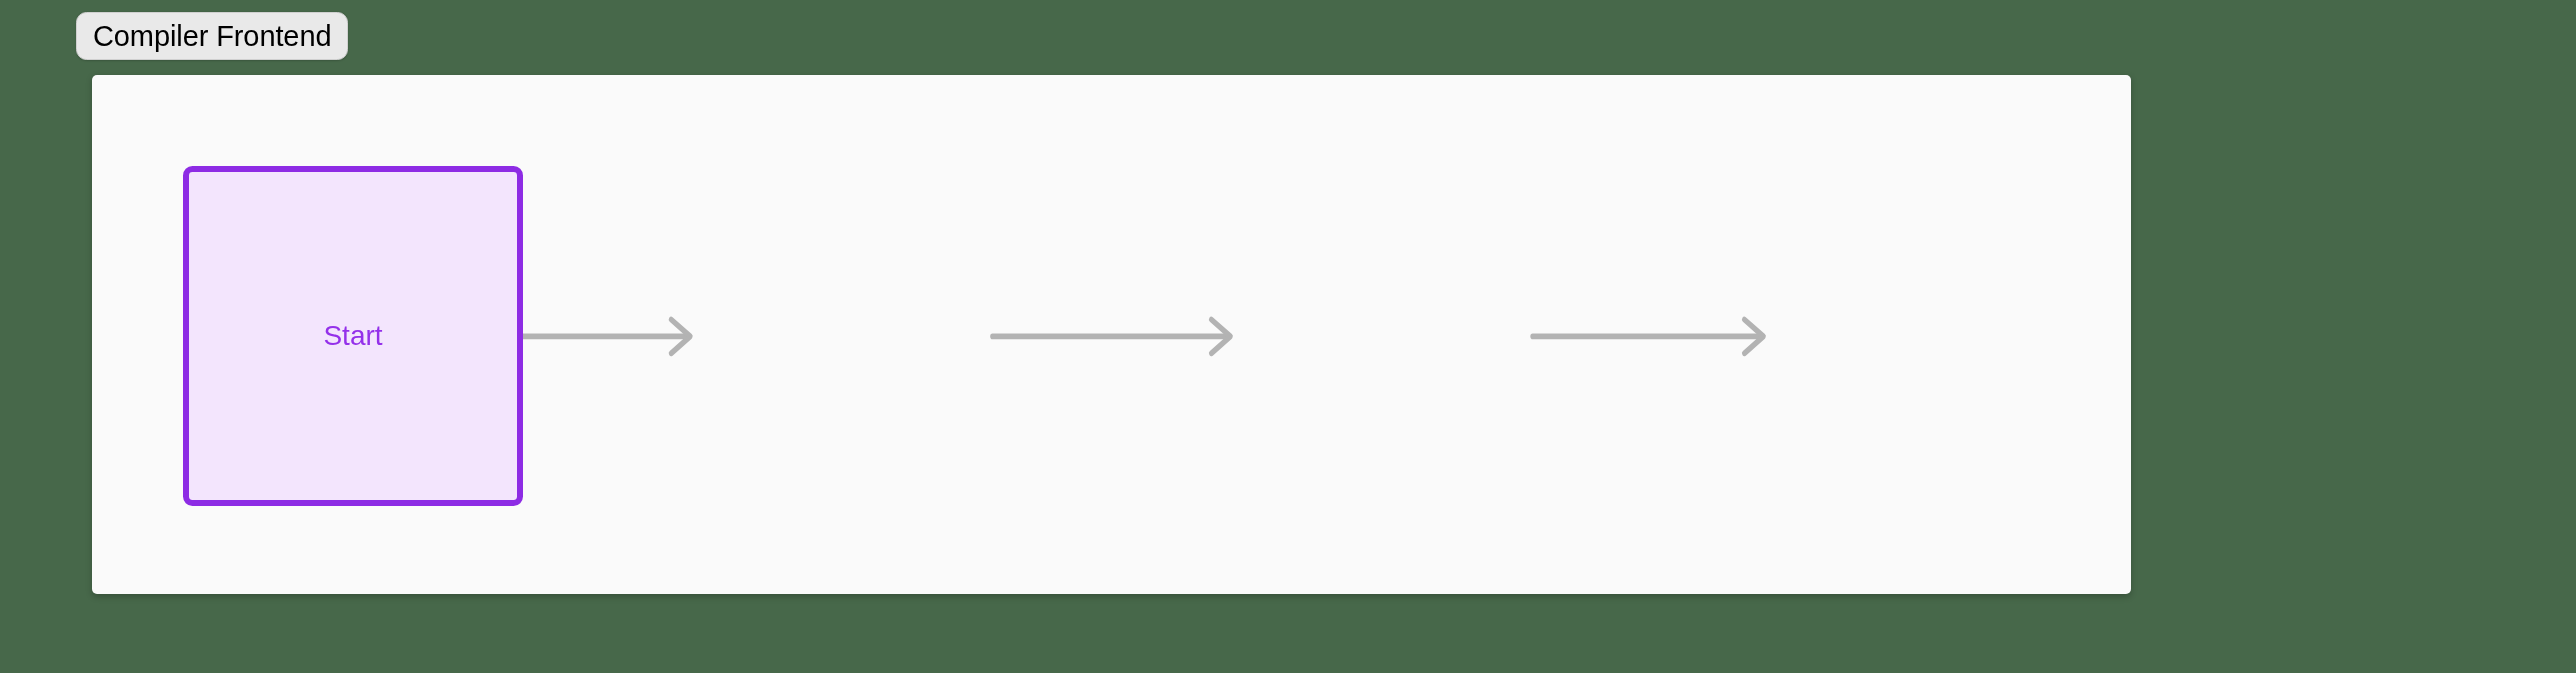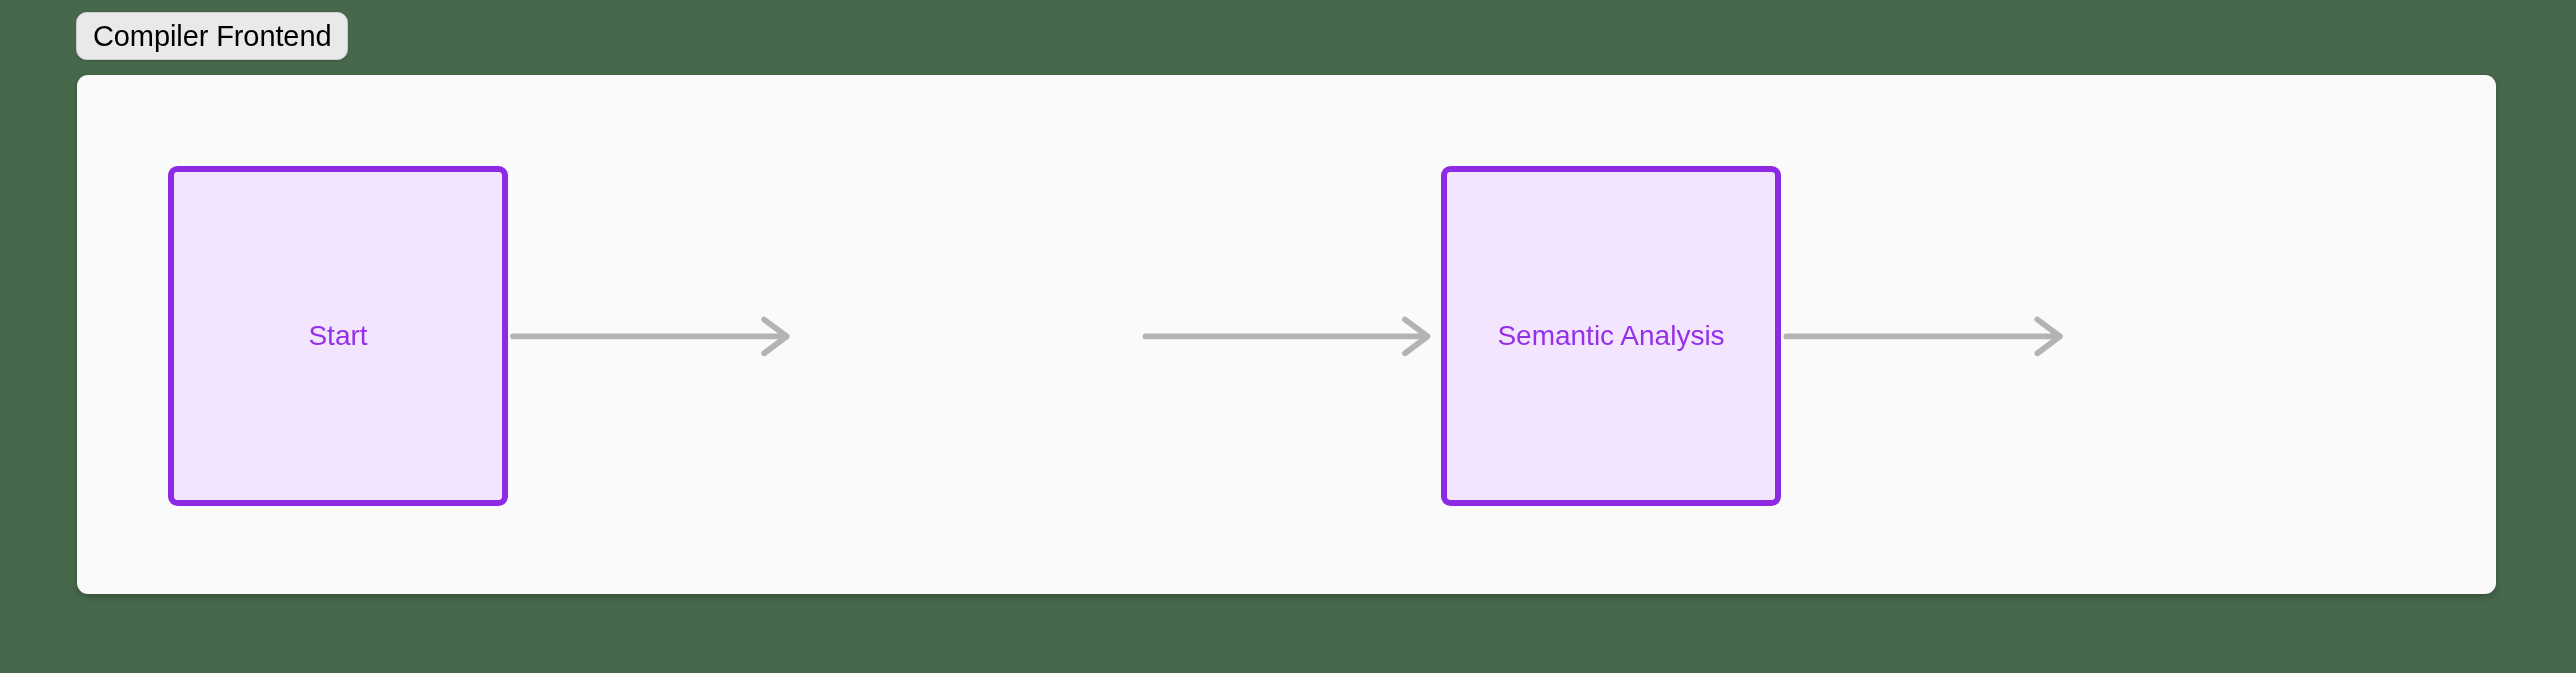--- a/index.html
+++ b/index.html
@@ -34,26 +34,26 @@
     font-size: 29px;
     line-height: 1;
     color: #000000;
     white-space: nowrap;
     letter-spacing: -0.1px;
   }
 
   
   .diagram-panel {
     position: absolute;
-    left: 77px;
+    left: 92px;
     top: 75px;
-    width: 2419px;
+    width: 2039px;
     height: 519px;
     background: #fafafa;
-    border-radius: 11px;
+    border-radius: 5px;
     box-shadow: 0 2.8px 6.6px rgba(0,0,0,0.22);
   }
 
   
   .flow-canvas {
     position: absolute;
     inset: 0;
   }
 
   .flow-node {
@@ -118,20 +118,17 @@
         <line x1="1811" y1="277" x2="2097" y2="277" stroke="#b3b3b3" stroke-width="6" stroke-linecap="round"></line>
         <polyline points="2077,259 2101,277 2077,295" fill="none" stroke="#b3b3b3" stroke-width="6" stroke-linecap="round" stroke-linejoin="round"></polyline>
       </g>
     </svg>
 
     <div class="flow-node node-pos-0">
       <span class="flow-node-label">Start</span>
     </div>
 
 
-    <div class="flow-node node-pos-2">
-      <span class="flow-node-label">Semantic Analysis</span>
-    </div>
 
 
   </div>
 </div>
 
 
 </body></html>

